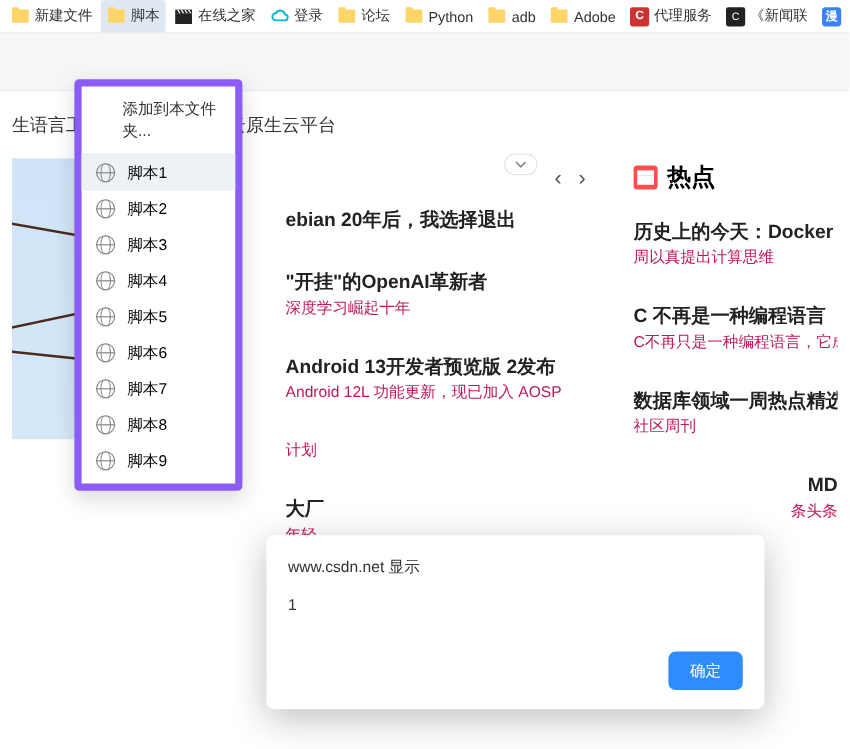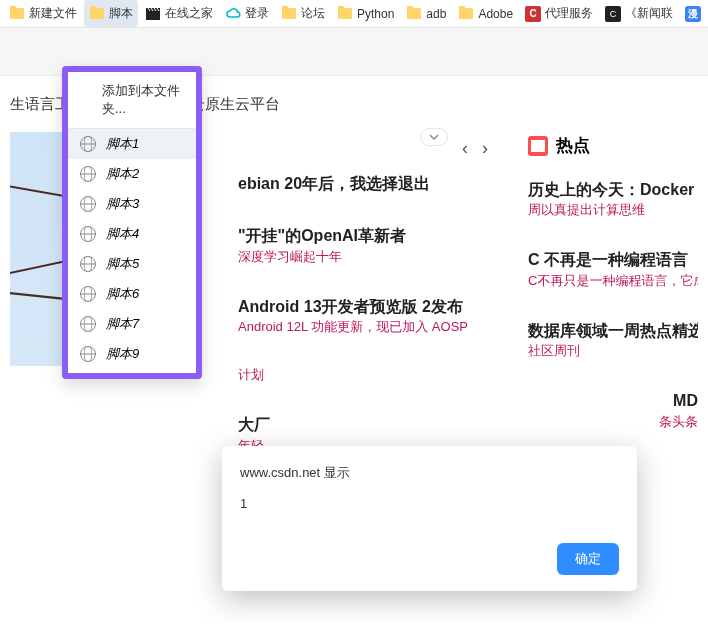--- a/index.html
+++ b/index.html
@@ -13,21 +13,21 @@
   .folder-icon { width: 14px; height: 11px; background: #ffd568; border-radius: 1px; position: relative; }
   .folder-icon::before { content: ""; position: absolute; top: -2px; left: 0; width: 6px; height: 3px; background: #ffd568; border-radius: 1px 1px 0 0; }
   .icon-red { background: #cc3333; color: #fff; border-radius: 2px; font-size: 10px; width: 16px; height: 16px; display:flex; align-items:center; justify-content:center; font-weight:bold; }
   .icon-black { background: #222; width:16px; height:16px; border-radius:2px; display:flex;align-items:center;justify-content:center;color:#fff;font-size:9px; }
   .icon-blue-rect { background:#3b82f6; width:16px; height:16px; border-radius:3px; display:flex;align-items:center;justify-content:center;color:#fff;font-size:10px;font-weight:bold; }
 
   
   .dropdown { position: absolute; left: 62px; top: 28px; width: 140px; background: #fff; border: 6px solid #8b5cf6; border-radius: 4px; box-shadow: 0 6px 18px rgba(0,0,0,.15); font-size: 13px; z-index: 20; padding-bottom:4px;margin-top:38px; }
   .dd-header { padding: 10px 12px 10px 34px; color:#333; }
   .dd-sep { height: 1px; background:#e5e5e5; margin: 0; }
-  .dd-item { display:flex; align-items:center; gap:10px; padding: 6px 12px; cursor:pointer;font-style:italic; }
+  .dd-item { display:flex; align-items:center; gap:10px; padding: 6px 12px; cursor:pointer; }
   .dd-item.sel { background:#eef2f7; }
   .globe { width:16px; height:16px; border:1.3px solid #888; border-radius:50%; position:relative; }
   .globe::before { content:""; position:absolute; left:50%; top:-1px; bottom:-1px; width:7px; border:1.3px solid #888; border-radius:50%; transform:translateX(-50%); border-top:none; border-bottom:none; }
   .globe::after { content:""; position:absolute; left:-1px; right:-1px; top:50%; height:0; border-top:1.3px solid #888; transform:translateY(-50%); }
 
   
   .filter-bar { height: 48px; background:#f6f6f6; border-bottom:1px solid #eee; }
 
   
   .nav { display:flex; align-items:center; padding: 0 10px; height:56px; font-size:15px; color:#333; position: relative; }
@@ -40,21 +40,21 @@
   .barb { width:188px; height:234px; background:linear-gradient(#cfe4f7,#d6e8f8); position:relative; overflow:hidden; }
   .wire { position:absolute; left:-20px; right:-20px; height:2px; background:#4a2b1e; }
   .wire.w1 { top:70px; transform:rotate(10deg);} 
   .wire.w2 { top:120px; transform:rotate(-12deg);} 
   .wire.w3 { top:170px; transform:rotate(6deg);} 
 
   .col-mid { width: 250px; flex-shrink:0; }
   .col-right { flex:1; min-width:0; }
 
   .pager { display:flex; gap:14px; justify-content:flex-end; padding:6px 0 14px; font-size:18px; color:#555; }
-  .hot-head { display:flex; align-items:center; gap:8px; font-size:17px; font-weight:600; margin-bottom: 22px; padding-top:2px; }
+  .hot-head { display:flex; align-items:center; gap:8px; font-size:20px; font-weight:600; margin-bottom: 22px; padding-top:2px; }
   .hot-icon { width:20px; height:20px; background:#ff4d4f; border-radius:3px; position:relative; }
   .hot-icon::after{ content:""; position:absolute; left:3px; top:4px; width:14px; height:4px; background:#fff; box-shadow:0 4px 0 #fff, 0 8px 0 #fff; }
 
   .entry { margin-bottom: 30px; }
   .entry h3 { font-size:16px; font-weight:600; color:#222; line-height:1.4; }
   .entry p { font-size:13px; color:#be185d; margin-top:0; }
   .entry h3 .b { font-weight:800; }
 
   
   .alert { position:absolute; left:222px; top:446px; width:415px; background:#fff; border-radius:6px; box-shadow:0 8px 30px rgba(0,0,0,.25); padding:18px 18px 16px; z-index:30; }
@@ -167,20 +167,24 @@
         <span class="globe"></span>
         <span>脚本5</span>
       </div>
       <div class="dd-item">
         <span class="globe"></span>
         <span>脚本6</span>
       </div>
       <div class="dd-item">
         <span class="globe"></span>
         <span>脚本7</span>
+      </div>
+      <div class="dd-item">
+        <span class="globe"></span>
+        <span>脚本8</span>
       </div>
       <div class="dd-item">
         <span class="globe"></span>
         <span>脚本9</span>
       </div>
     </div>
 </div>
 
 <div class="filter-bar"></div>
 

